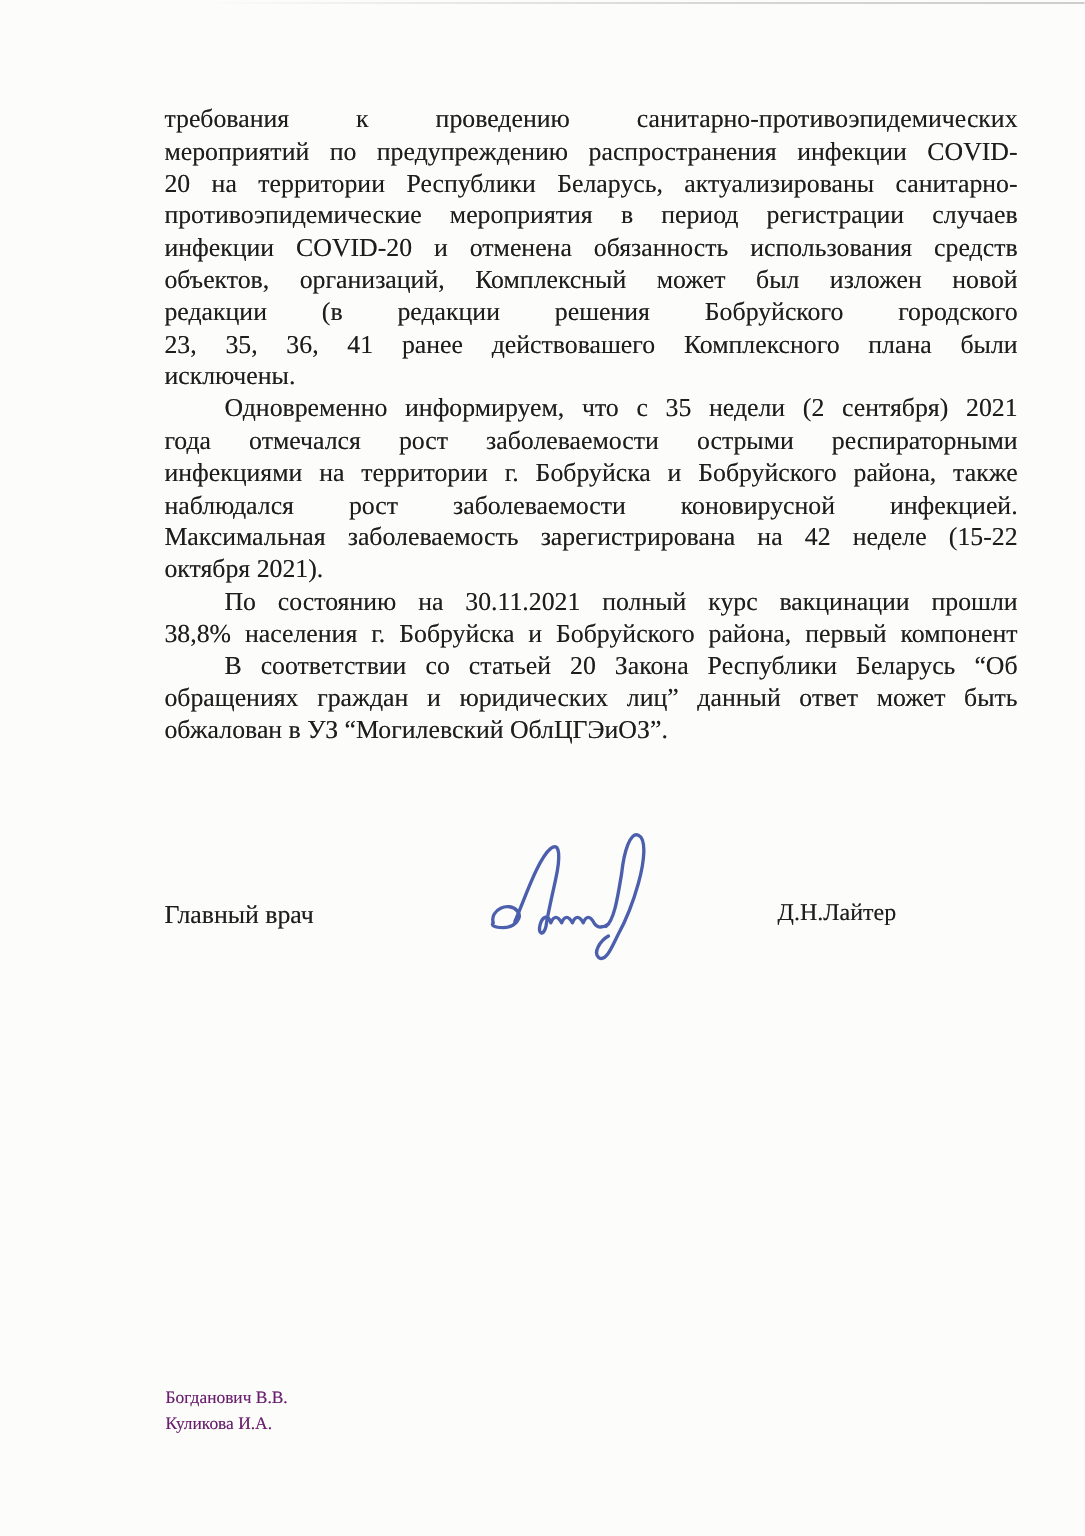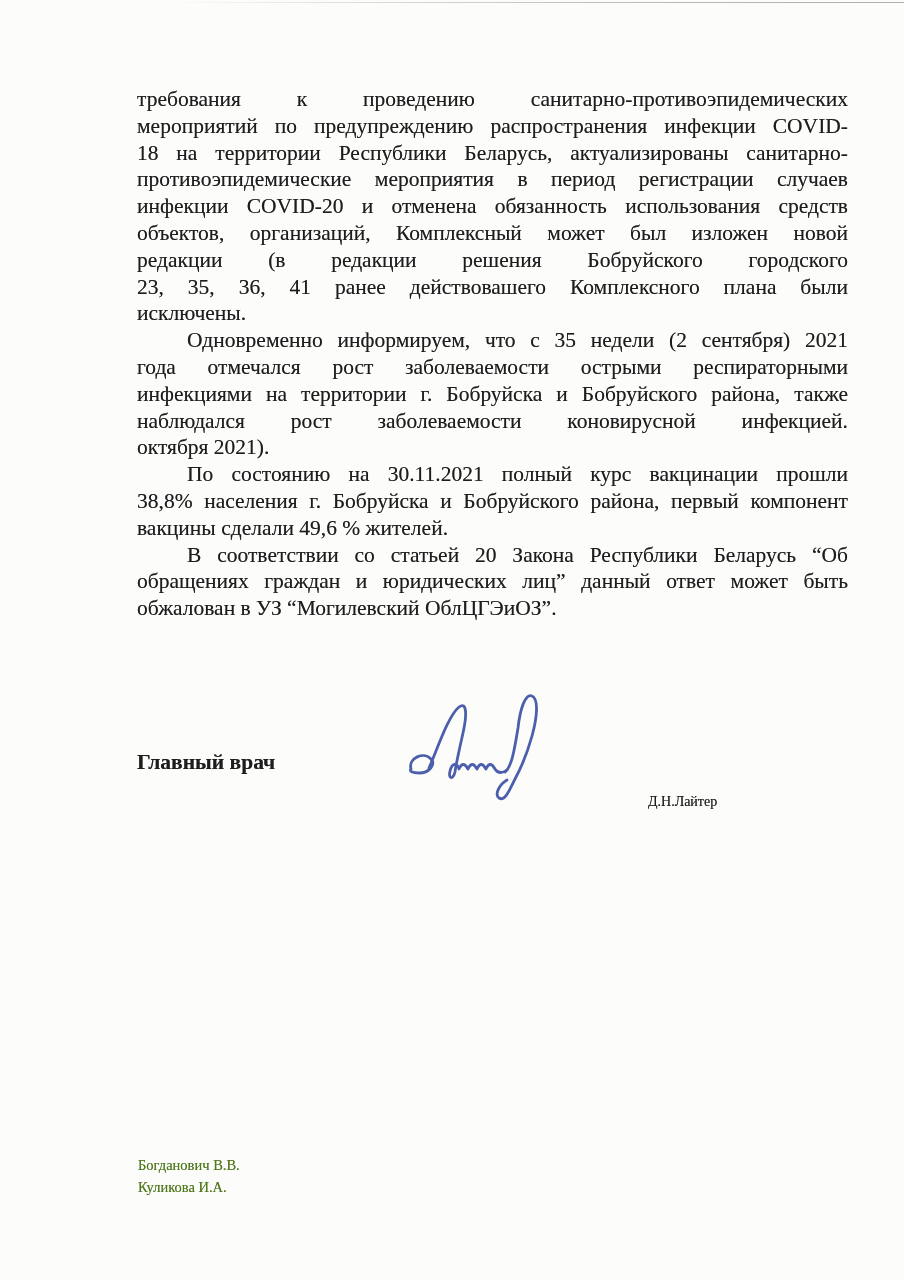--- a/index.html
+++ b/index.html
@@ -38,69 +38,67 @@
   .line.last { text-align-last: left; }
   .line.indent { padding-left: 50px; }
   .sig-row {
     position: absolute; left: 0; top: 0; width: 904px; height: 0;
   }
   .sig-title {
     position: absolute; left: 137px; top: 750px;
     font-size: 21.5px; color: #1d1d1d;
     text-shadow: 0 0 0.5px rgba(30,30,30,0.55);
     white-space: nowrap;
-    font-weight: bold;
   }
   .sig-name {
     position: absolute; left: 648px; top: 750px;
-    font-size: 14px; color: #1d1d1d;
+    font-size: 20px; color: #1d1d1d;
     text-shadow: 0 0 0.5px rgba(30,30,30,0.55);
     white-space: nowrap;
-    margin-top: 44px;
   }
   .sig-svg {
     position: absolute; left: 393px; top: 688px;
     width: 160px; height: 128px;
   }
   .footer-block {
     position: absolute; left: 138px; top: 1154px;
-    font-size: 14.5px; line-height: 22px; color: #4d7c0f;
+    font-size: 14.5px; line-height: 22px; color: #701a75;
     text-shadow: 0 0 0.4px rgba(40,40,40,0.5);
   }
 </style>
 </head>
 <body>
 
 <div class="page">
 
   <div class="scan-edge-top"></div>
 
   <div class="text-block" id="letter-body">
       <div class="para">
         <div class="line">требования к проведению санитарно-противоэпидемических</div>
         <div class="line">мероприятий по предупреждению распространения инфекции COVID-</div>
-        <div class="line">18 на территории Республики Беларусь, актуализированы санитарно-</div>
+        <div class="line">20 на территории Республики Беларусь, актуализированы санитарно-</div>
         <div class="line">противоэпидемические мероприятия в период регистрации случаев</div>
         <div class="line">инфекции COVID-20 и отменена обязанность использования средств</div>
         <div class="line">объектов, организаций, Комплексный может был изложен новой</div>
         <div class="line">редакции (в редакции решения Бобруйского городского</div>
         <div class="line">23, 35, 36, 41 ранее действовашего Комплексного плана были</div>
         <div class="line last">исключены.</div>
       </div>
       <div class="para">
         <div class="line indent">Одновременно информируем, что с 35 недели (2 сентября) 2021</div>
         <div class="line">года отмечался рост заболеваемости острыми респираторными</div>
         <div class="line">инфекциями на территории г. Бобруйска и Бобруйского района, также</div>
         <div class="line">наблюдался рост заболеваемости коновирусной инфекцией.</div>
+        <div class="line">Максимальная заболеваемость зарегистрирована на 42 неделе (15-22</div>
         <div class="line last">октября 2021).</div>
       </div>
       <div class="para">
         <div class="line indent">По состоянию на 30.11.2021 полный курс вакцинации прошли</div>
         <div class="line">38,8% населения г. Бобруйска и Бобруйского района, первый компонент</div>
-        <div class="line last">вакцины сделали 49,6 % жителей.</div>
       </div>
       <div class="para">
         <div class="line indent">В соответствии со статьей 20 Закона Республики Беларусь “Об</div>
         <div class="line">обращениях граждан и юридических лиц” данный ответ может быть</div>
         <div class="line last">обжалован в УЗ “Могилевский ОблЦГЭиОЗ”.</div>
       </div>
     </div>
 
   <div class="sig-row">
     <span class="sig-title">Главный врач</span>

